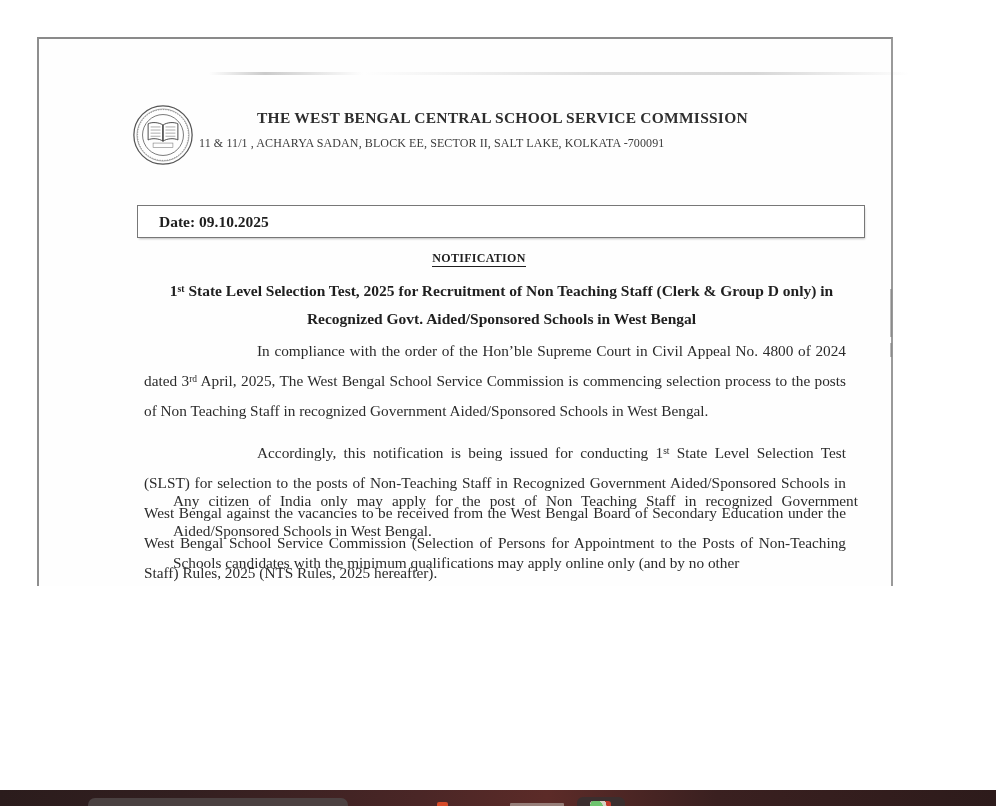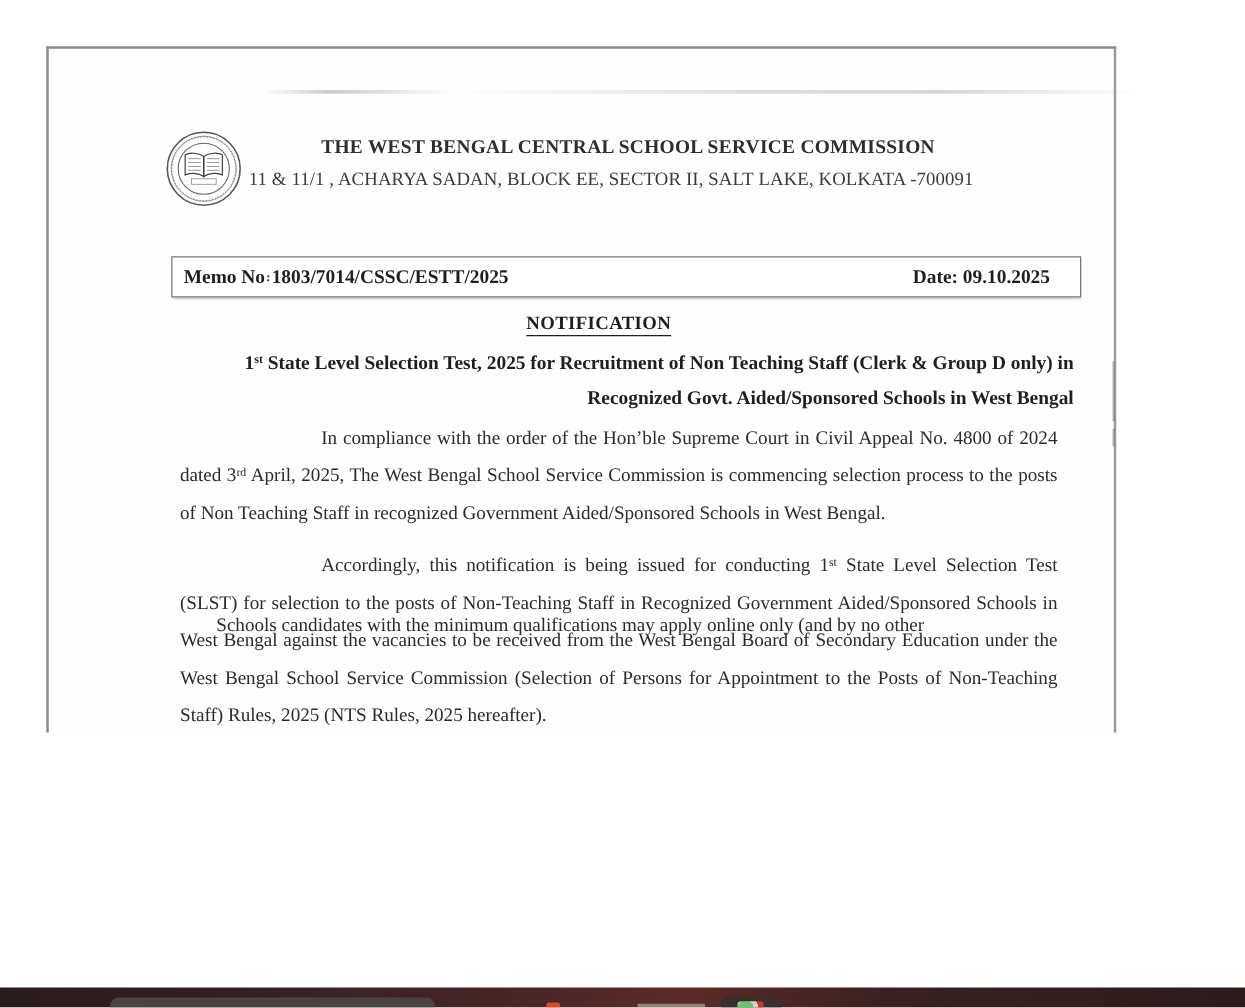--- a/index.html
+++ b/index.html
@@ -92,21 +92,21 @@
     font-family: "Liberation Serif", "DejaVu Serif", serif;
     font-weight: bold;
     font-size: 15.5px;
     letter-spacing: .25px;
     color: #2e2e2e;
     white-space: nowrap;
   }
   .org-addr {
     margin-top: 9px;
     margin-left: -58px;
-    font-size: 15px;
+    font-size: 12px;
     color: #3a3a3a;
     letter-spacing: .1px;
     white-space: nowrap;
   }
 
   
   .memo-box {
     position: absolute;
     left: 38px;
     top: 141px;
@@ -139,40 +139,40 @@
   .memo-right { padding-right: 14px; margin-left: 12px; }
 
   
   .notif-title {
     position: absolute;
     left: 0;
     top: 187px;
     width: 760px;
     text-align: center;
     font-weight: bold;
-    font-size: 15px;
+    font-size: 12px;
     color: #1f1f1f;
     letter-spacing: .3px;
   }
   .notif-title span {
     border-bottom: 1.4px solid #1f1f1f;
     padding-bottom: 1px;
   }
 
   
   .subject {
     position: absolute;
     left: 45px;
     top: 213px;
     width: 715px;
     font-weight: bold;
     font-size: 15.5px;
     line-height: 28px;
     color: #1f1f1f;
-    text-align: right;
+    text-align: center;
   }
 
   
   .body-block {
     position: absolute;
     left: 45px;
     top: 272px;
     width: 714px;
   }
   p.para {
@@ -321,35 +321,35 @@
         </div>
 
         <div class="lh-text">
           <div class="org-name">THE WEST BENGAL CENTRAL SCHOOL SERVICE COMMISSION</div>
           <div class="org-addr">11 &amp; 11/1 , ACHARYA SADAN, BLOCK EE, SECTOR II, SALT LAKE, KOLKATA -700091</div>
         </div>
       </div>
 
       <div class="memo-box">
         <div class="memo-inner">
-          <div class="memo-left"><span>Memo No</span><span class="memo-colon">:</span><span>1803/7014/CSSC/ESTT/2025</span></div>
           <div class="memo-right">Date: 09.10.2025</div>
         </div>
       </div>
 
       <div class="notif-title"><span>NOTIFICATION</span></div>
 
       <div class="subject"><span>1</span><sup>st</sup><span> State Level Selection Test, 2025 for Recruitment of Non Teaching Staff (Clerk &amp; Group D only) in Recognized Govt. Aided/Sponsored Schools in West Bengal</span></div>
 
       <div class="body-block" id="paragraphs">
           <p class="para"><span>In compliance with the order of the Hon’ble Supreme Court in Civil Appeal No. 4800 of 2024 dated 3</span><sup>rd</sup><span> April, 2025, The West Bengal School Service Commission is commencing selection process to the posts of Non Teaching Staff in recognized Government Aided/Sponsored Schools in West Bengal.</span></p>
           <p class="para"><span>Accordingly, this notification is being issued for conducting 1</span><sup>st</sup><span> State Level Selection Test (SLST) for selection to the posts of Non-Teaching Staff in Recognized Government Aided/Sponsored Schools in West Bengal against the vacancies to be received from the West Bengal Board of Secondary Education under the West Bengal School Service Commission (Selection of Persons for Appointment to the Posts of Non-Teaching Staff) Rules, 2025 (NTS Rules, 2025 hereafter).</span></p>
         </div>
 
       <div class="bullets" id="list-items">
+          <p class="bullet-line">Any citizen of India only may apply for the post of Non Teaching Staff in recognized Government Aided/Sponsored Schools in West Bengal.</p>
           <p class="bullet-line">Schools candidates with the minimum qualifications may apply online only (and by no other</p>
         </div>
 
     </div>
   </div>
 </div>
 
 <div id="taskbar">
   <div class="tb-launcher"></div>
   <div class="tb-icon-red"></div>

